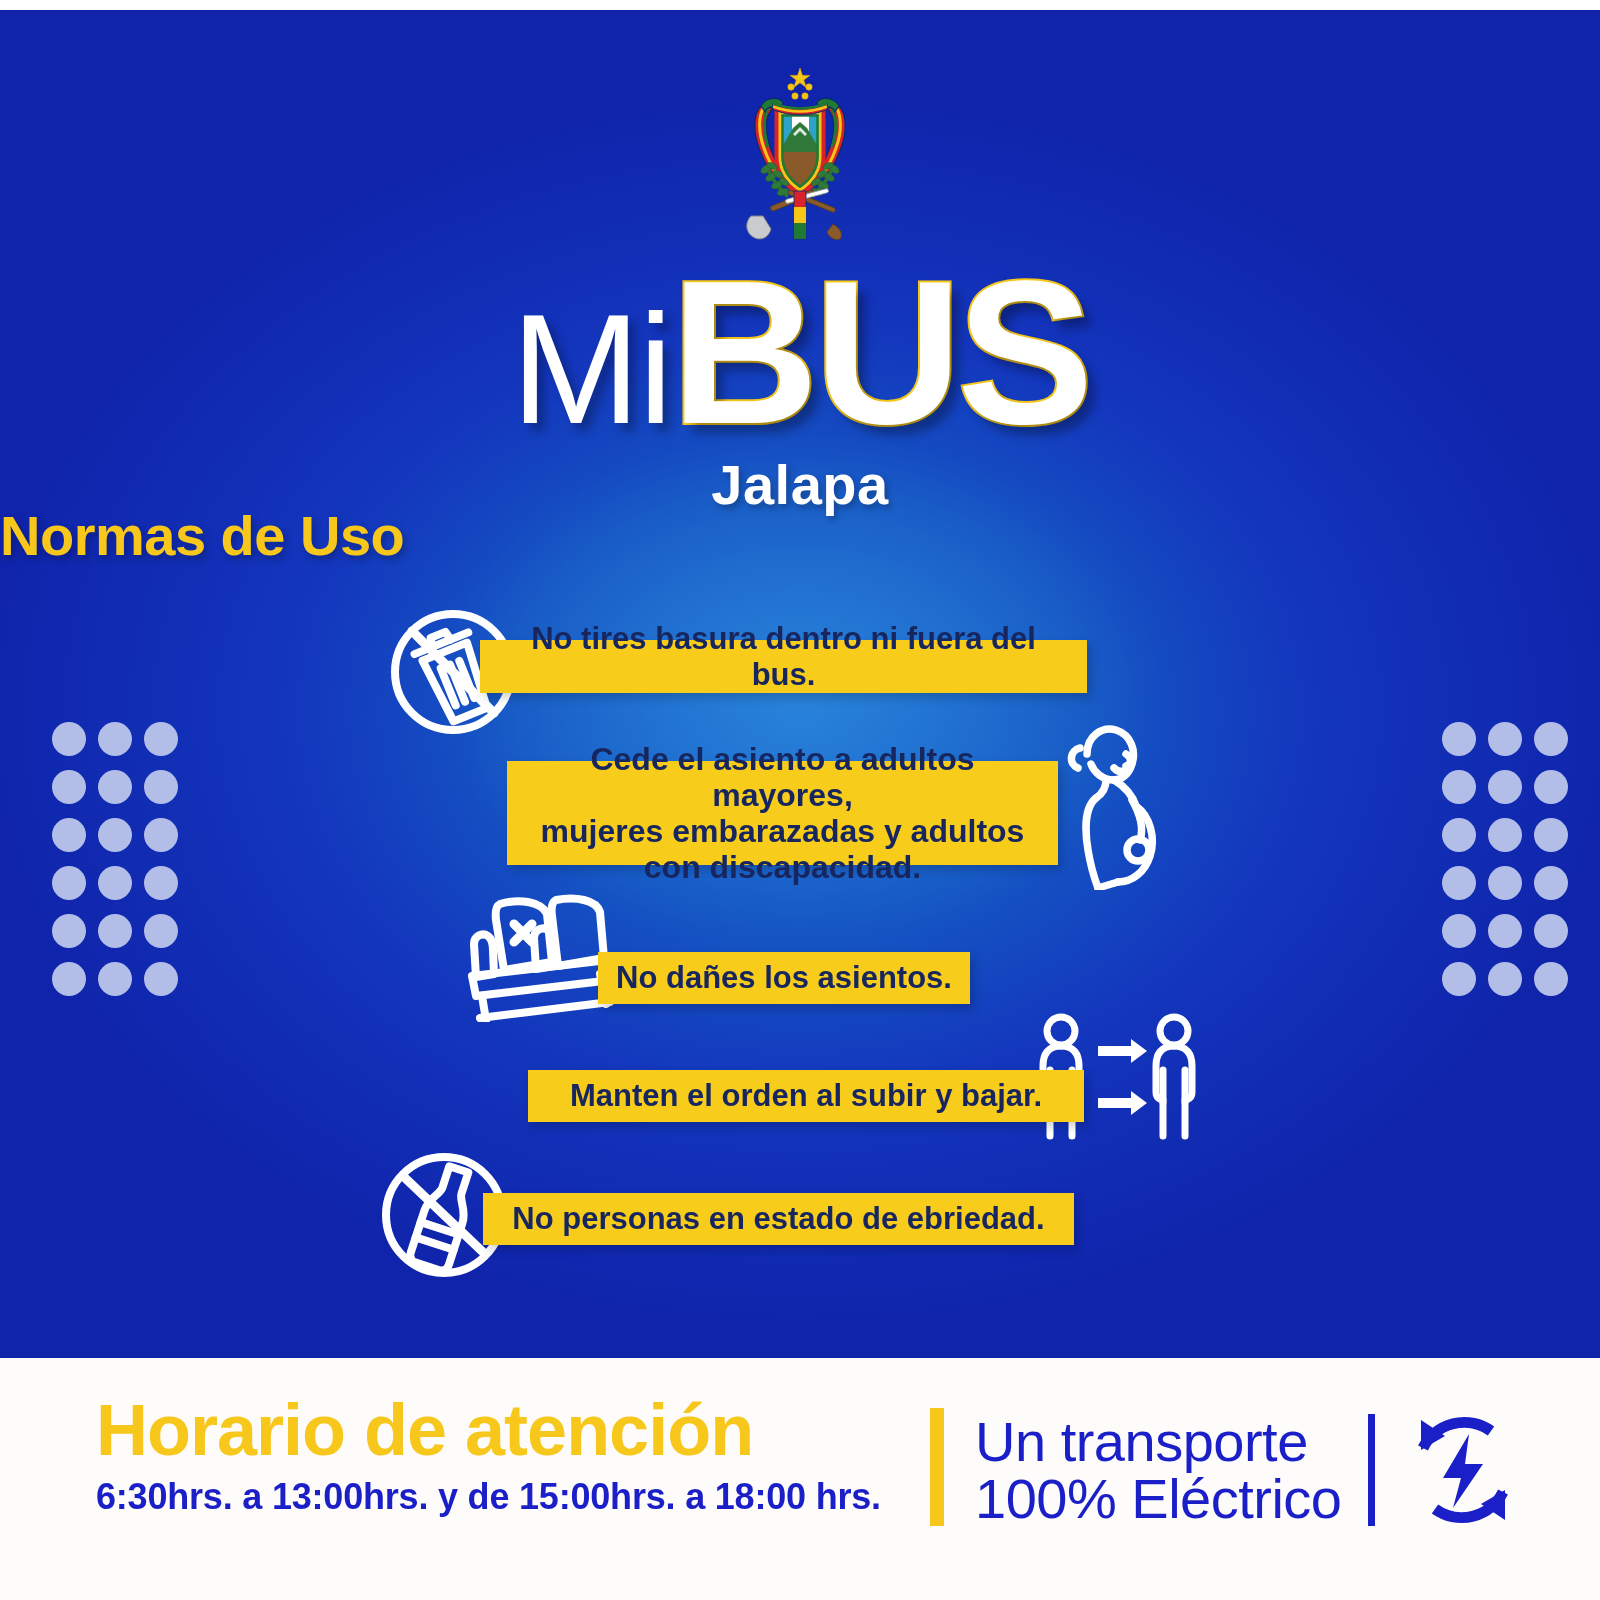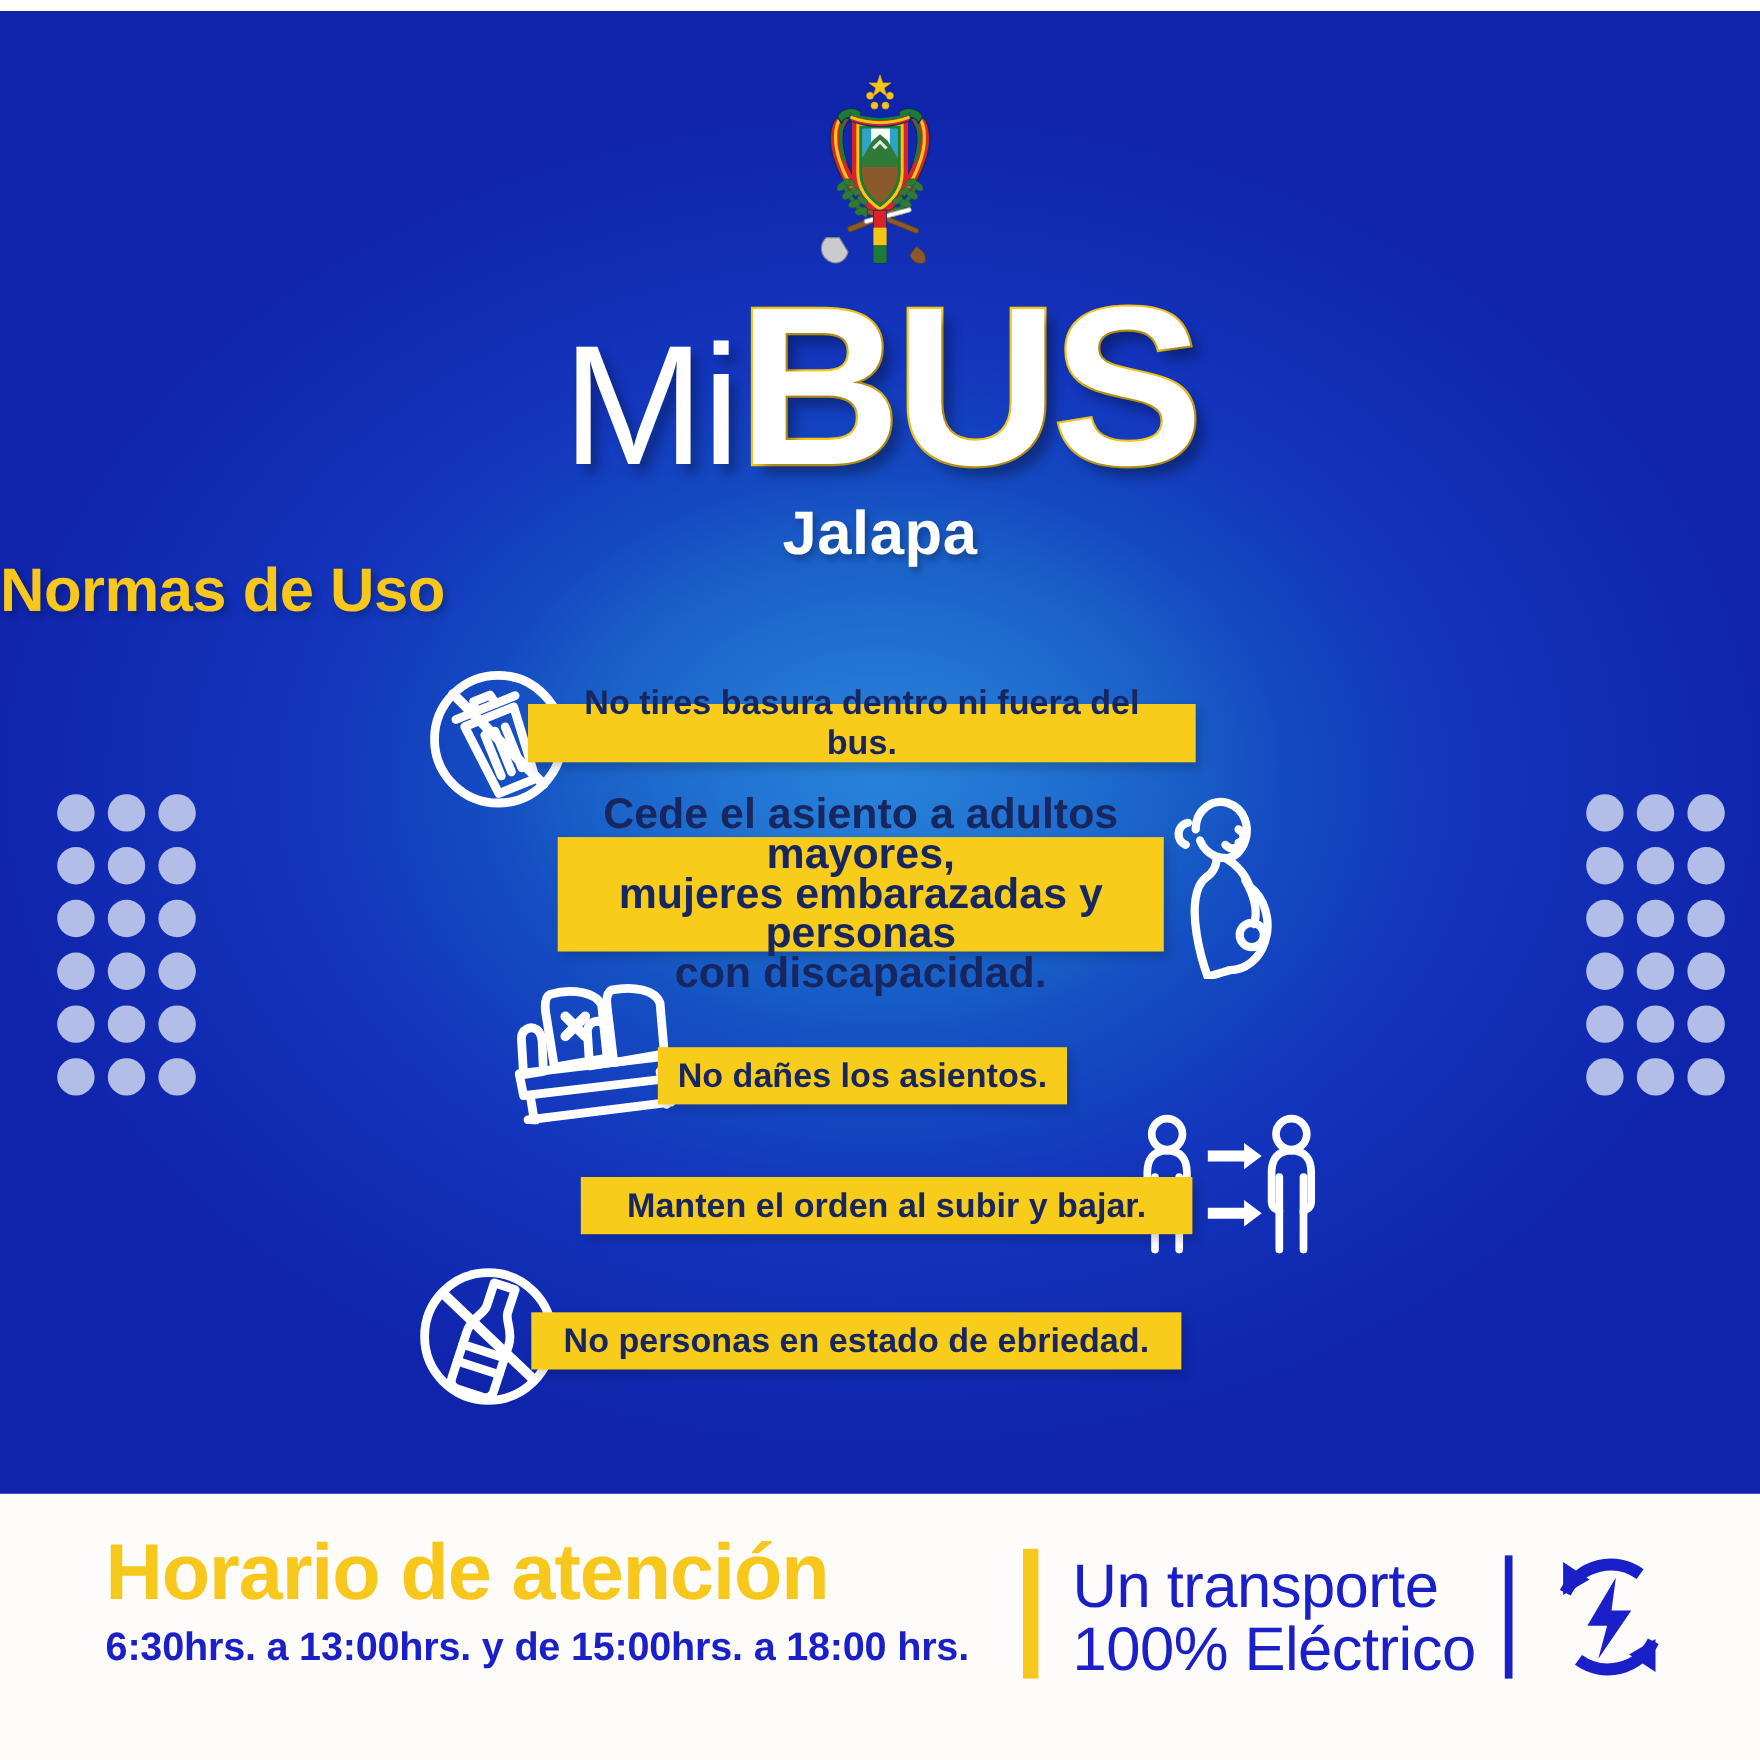--- a/index.html
+++ b/index.html
@@ -102,21 +102,21 @@
   }
   .icon-art{position:absolute;}
   .icon-art svg{display:block;}
 
   
   #rule1-icon{left:383px;top:592px;width:140px;height:140px;}
   #rule1-banner{left:480px;top:630px;width:607px;height:53px;font-size:31px;padding:0 18px;box-sizing:border-box;align-items:flex-end;}
 
   
   #rule2-icon{left:1040px;top:700px;width:130px;height:180px;}
-  #rule2-banner{left:507px;top:751px;width:551px;height:104px;font-size:39px;line-height:36px;padding:6px 16px;box-sizing:border-box;flex-direction:column;}
+  #rule2-banner{left:507px;top:751px;width:551px;height:104px;font-size:32px;line-height:36px;padding:6px 16px;box-sizing:border-box;flex-direction:column;}
 
   
   #rule3-icon{left:460px;top:872px;width:165px;height:140px;}
   #rule3-banner{left:598px;top:942px;width:372px;height:52px;font-size:31px;padding:0 0;box-sizing:border-box;}
 
   
   #rule4-icon{left:1035px;top:1000px;width:165px;height:135px;}
   #rule4-banner{left:528px;top:1060px;width:556px;height:52px;font-size:31px;padding:0 34px;box-sizing:border-box;}
 
   
@@ -334,21 +334,21 @@
         <path d="M78 172 C72 174 64 176 58 178"></path>
 
         <path d="M92 90 C100 104 104 118 100 130"></path>
 
         <circle cx="98" cy="140" r="11"></circle>
       </g>
     </svg>
   </div>
   <div class="banner" id="rule2-banner">
     <span>Cede el asiento a adultos mayores,</span>
-    <span>mujeres embarazadas y personas</span>
+    <span>mujeres embarazadas y adultos</span>
     <span>con discapacidad.</span>
   </div>
 
   <div class="icon-art" id="rule3-icon">
     <svg viewBox="0 0 165 140" width="165" height="140" aria-hidden="true">
       <g fill="none" stroke="#ffffff" stroke-width="8" stroke-linecap="round" stroke-linejoin="round">
 
         <path d="M96 18 C116 14 136 18 140 30 L144 76 L98 84 L92 34 C91 26 92 20 96 18 Z"></path>
 
         <path d="M40 22 C60 16 82 20 87 32 L92 80 L44 88 L36 38 C35 29 36 24 40 22 Z"></path>

